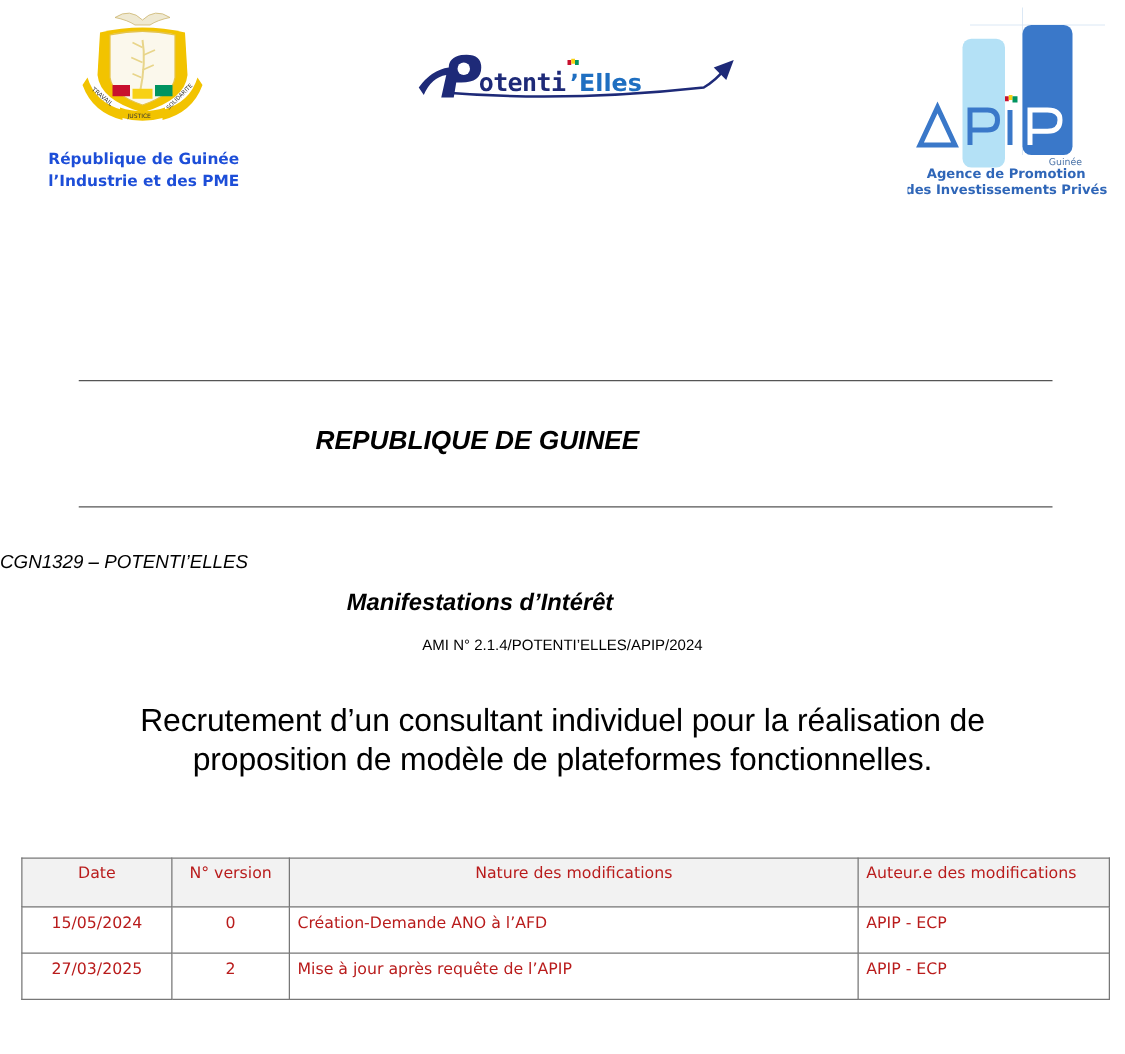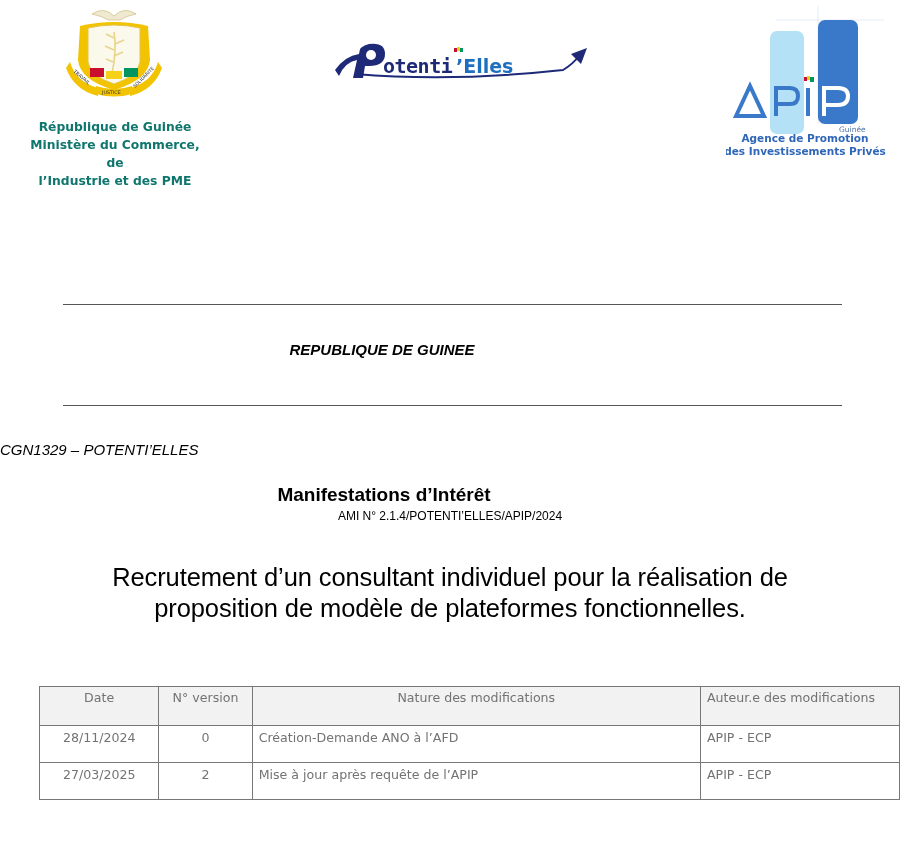--- a/index.html
+++ b/index.html
@@ -1,43 +1,43 @@
 <!DOCTYPE html>
 <html><head>
 <meta charset="utf-8">
 <style>
   html, body { margin: 0; padding: 0; background: #ffffff; }
   body { width: 900px; height: 843px; position: relative; overflow: hidden; font-family: "Liberation Sans", sans-serif; color: #000; }
   .abs { position: absolute; }
 
   
   #emblem { left: 62px; top: 4px; width: 104px; height: 96px; }
-  #ministry { left: 20px; top: 118px; width: 190px; text-align: center; font-family: "DejaVu Sans", sans-serif; font-weight: bold; font-size: 12.3px; line-height: 18px; color: #0f766e; }
+  #ministry { left: 20px; top: 118px; width: 190px; text-align: center; font-family: "DejaVu Sans", sans-serif; font-weight: bold; font-size: 12.3px; line-height: 18px; color: #1d4ed8; }
 
   
   #potentielles { left: 333px; top: 36px; width: 258px; height: 48px; }
 
   
   #apip { left: 726px; top: 4px; width: 160px; height: 155px; }
 
   
   .rule { left: 63px; width: 779px; height: 0; border-top: 1.5px solid #555; }
   #rule-top { top: 304px; }
   #rule-bottom { top: 405px; }
 
-  #republique { left: 0; width: 764px; top: 341px; text-align: center; font-weight: bold; font-style: italic; font-size: 15px; }
+  #republique { left: 0; width: 764px; top: 341px; text-align: center; font-weight: bold; font-style: italic; font-size: 21px; }
 
   #project-code { left: 0; width: 900px; top: 441px; text-align: left; font-weight: normal; font-style: italic; font-size: 15px; }
-  #doc-type { left: 0; width: 768px; top: 484px; text-align: center; font-weight: bold; font-size: 19px; }
+  #doc-type { left: 0; width: 768px; top: 472px; text-align: center; font-weight: bold; font-size: 19px; font-style: italic; }
   #ami-ref { left: 0; width: 900px; top: 509px; text-align: center; font-size: 12px; }
 
   #main-title { left: 60px; width: 780px; top: 562px; text-align: center; font-size: 25.5px; line-height: 31px; letter-spacing: -0.1px; }
 
   
-  #revision-table { left: 17px; top: 686px; border-collapse: collapse; font-family: "DejaVu Sans", sans-serif; font-size: 12.6px; color: #737373; margin-left: 22px; }
+  #revision-table { left: 17px; top: 686px; border-collapse: collapse; font-family: "DejaVu Sans", sans-serif; font-size: 12.6px; color: #b91c1c; }
   #revision-table td, #revision-table th { border: 1.5px solid #777; padding: 0 6px; vertical-align: top; font-weight: normal; }
   #revision-table th { background: #f2f2f2; height: 35px; padding-top: 3px; text-align: center; }
   #revision-table td { height: 32px; padding-top: 4px; }
   .c-date { width: 107px; text-align: center; }
   .c-ver { width: 81px; text-align: center; }
   .c-nature { width: 442px; }
   .c-author { width: 188px; }
   #revision-table th.c-author { text-align: left; padding-left: 6px; }
 </style>
 </head>
@@ -63,21 +63,20 @@
     <path d="M96 58 Q90 78 68 84 L68 92 Q92 86 100 64 Z" fill="#f2c300"></path>
     <path d="M34 82 Q52 88 70 82 L70 90 Q52 95 34 90 Z" fill="#f2c300"></path>
     <text x="11" y="68" font-family="DejaVu Sans, sans-serif" font-size="5" fill="#333" transform="rotate(40 11 68)">TRAVAIL</text>
     <text x="40" y="90" font-family="DejaVu Sans, sans-serif" font-size="4.8" fill="#333">JUSTICE</text>
     <text x="73" y="84" font-family="DejaVu Sans, sans-serif" font-size="4.6" fill="#333" transform="rotate(-45 73 84)">SOLIDARITE</text>
   </svg>
 </div>
 
 <div id="ministry" class="abs">
   <div>République de Guinée</div>
-  <div>Ministère du Commerce, de</div>
   <div>l’Industrie et des PME</div>
 </div>
 
 <div id="potentielles" class="abs">
   <svg width="258" height="48" viewBox="0 0 258 48">
 
     <path d="M22 38 Q120 46 230 34 Q240 28 246 20" stroke="#1e2a78" stroke-width="2" fill="none"></path>
     <path d="M238 18 L254 12 L248 28 Z" fill="#1e2a78"></path>
 
     <path d="M2 34 Q12 20 26 18 Q26 10 36 8 Q52 6 52 18 Q52 30 36 30 L32 30 L30 42 L20 42 L24 24 Q12 26 6 40 Z" fill="#1e2a78"></path>
@@ -133,21 +132,21 @@
   <thead>
     <tr>
       <th class="c-date">Date</th>
       <th class="c-ver">N° version</th>
       <th class="c-nature">Nature des modifications</th>
       <th class="c-author">Auteur.e des modifications</th>
     </tr>
   </thead>
   <tbody>
     <tr>
-      <td class="c-date">28/11/2024</td>
+      <td class="c-date">15/05/2024</td>
       <td class="c-ver">0</td>
       <td class="c-nature">Création-Demande ANO à l’AFD</td>
       <td class="c-author">APIP - ECP</td>
     </tr>
     <tr>
       <td class="c-date">27/03/2025</td>
       <td class="c-ver">2</td>
       <td class="c-nature">Mise à jour après requête de l’APIP</td>
       <td class="c-author">APIP - ECP</td>
     </tr>

